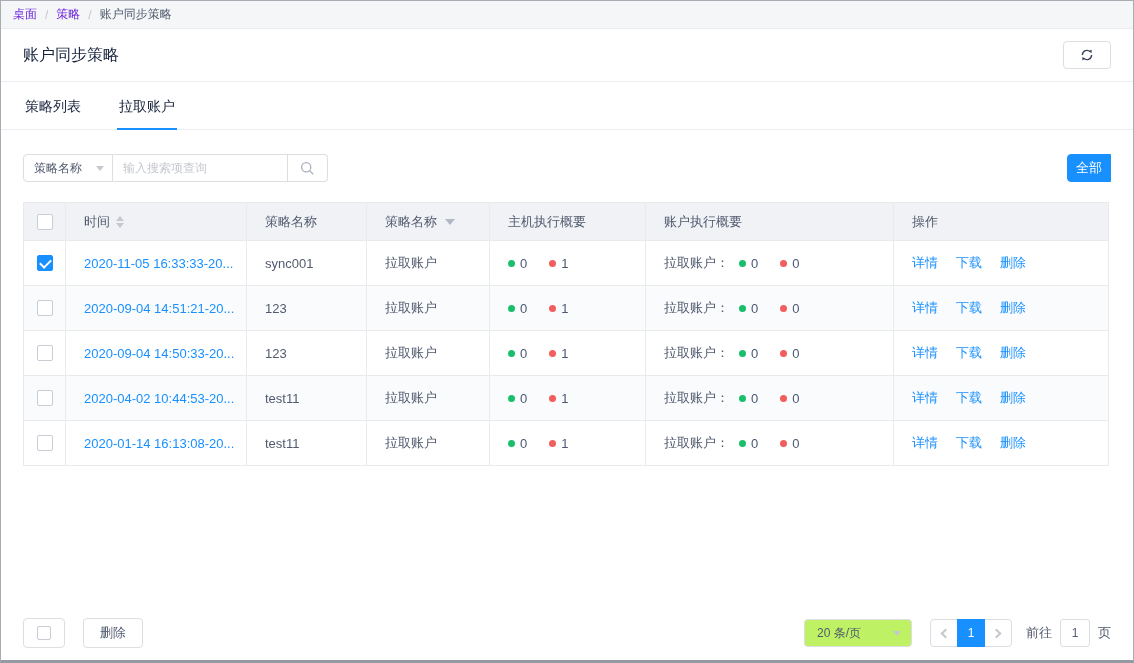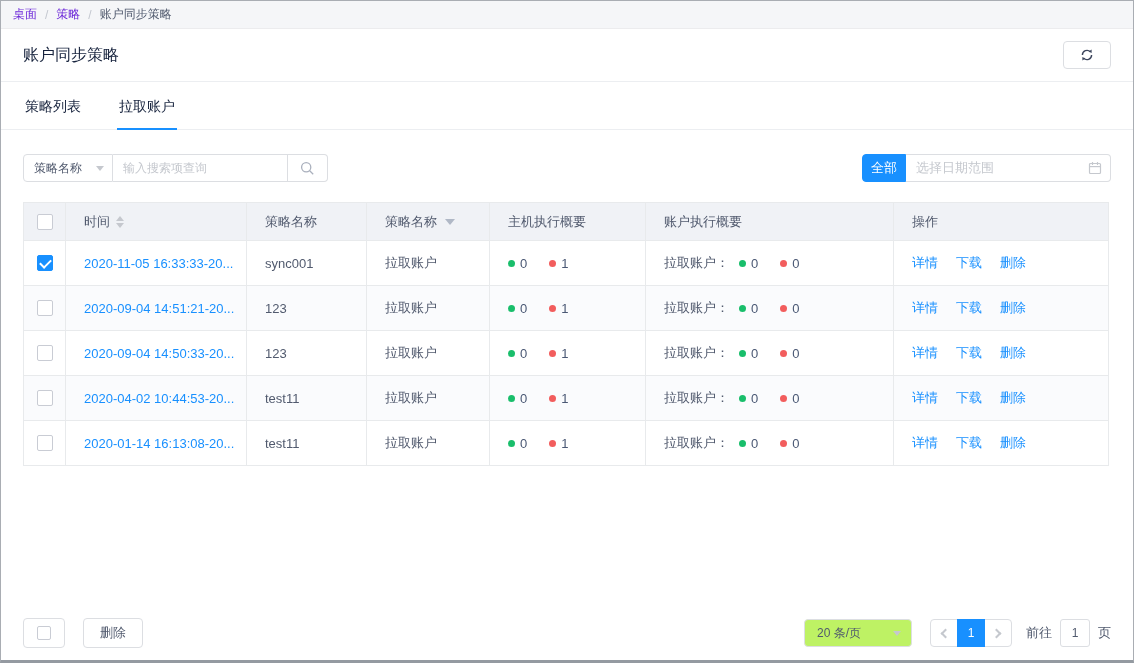--- a/index.html
+++ b/index.html
@@ -221,31 +221,20 @@
         <span>
           <svg width="15" height="15" viewBox="0 0 15 15">
             <circle cx="6.2" cy="6.2" r="4.6" fill="none" stroke="#aab0bd" stroke-width="1.3"></circle>
             <line x1="9.7" y1="9.7" x2="13.2" y2="13.2" stroke="#aab0bd" stroke-width="1.3"></line>
           </svg>
         </span>
       </button>
     </div>
     <div class="date-group">
       <button class="all-btn">全部</button>
-      <div class="date-input">
-        <span class="date-placeholder">选择日期范围</span>
-        <span>
-          <svg width="14" height="14" viewBox="0 0 14 14">
-            <rect x="1.5" y="2.5" width="11" height="10" rx="1" fill="none" stroke="#c5c8ce" stroke-width="1.2"></rect>
-            <line x1="4.5" y1="1" x2="4.5" y2="4" stroke="#c5c8ce" stroke-width="1.2"></line>
-            <line x1="9.5" y1="1" x2="9.5" y2="4" stroke="#c5c8ce" stroke-width="1.2"></line>
-            <line x1="2" y1="5.6" x2="12" y2="5.6" stroke="#c5c8ce" stroke-width="1.2"></line>
-          </svg>
-        </span>
-      </div>
     </div>
   </div>
 
   <div class="table-wrap">
     <table>
       <colgroup>
         <col style="width:42px">
           <col style="width:181px">
           <col style="width:120px">
         <col style="width:123px">

